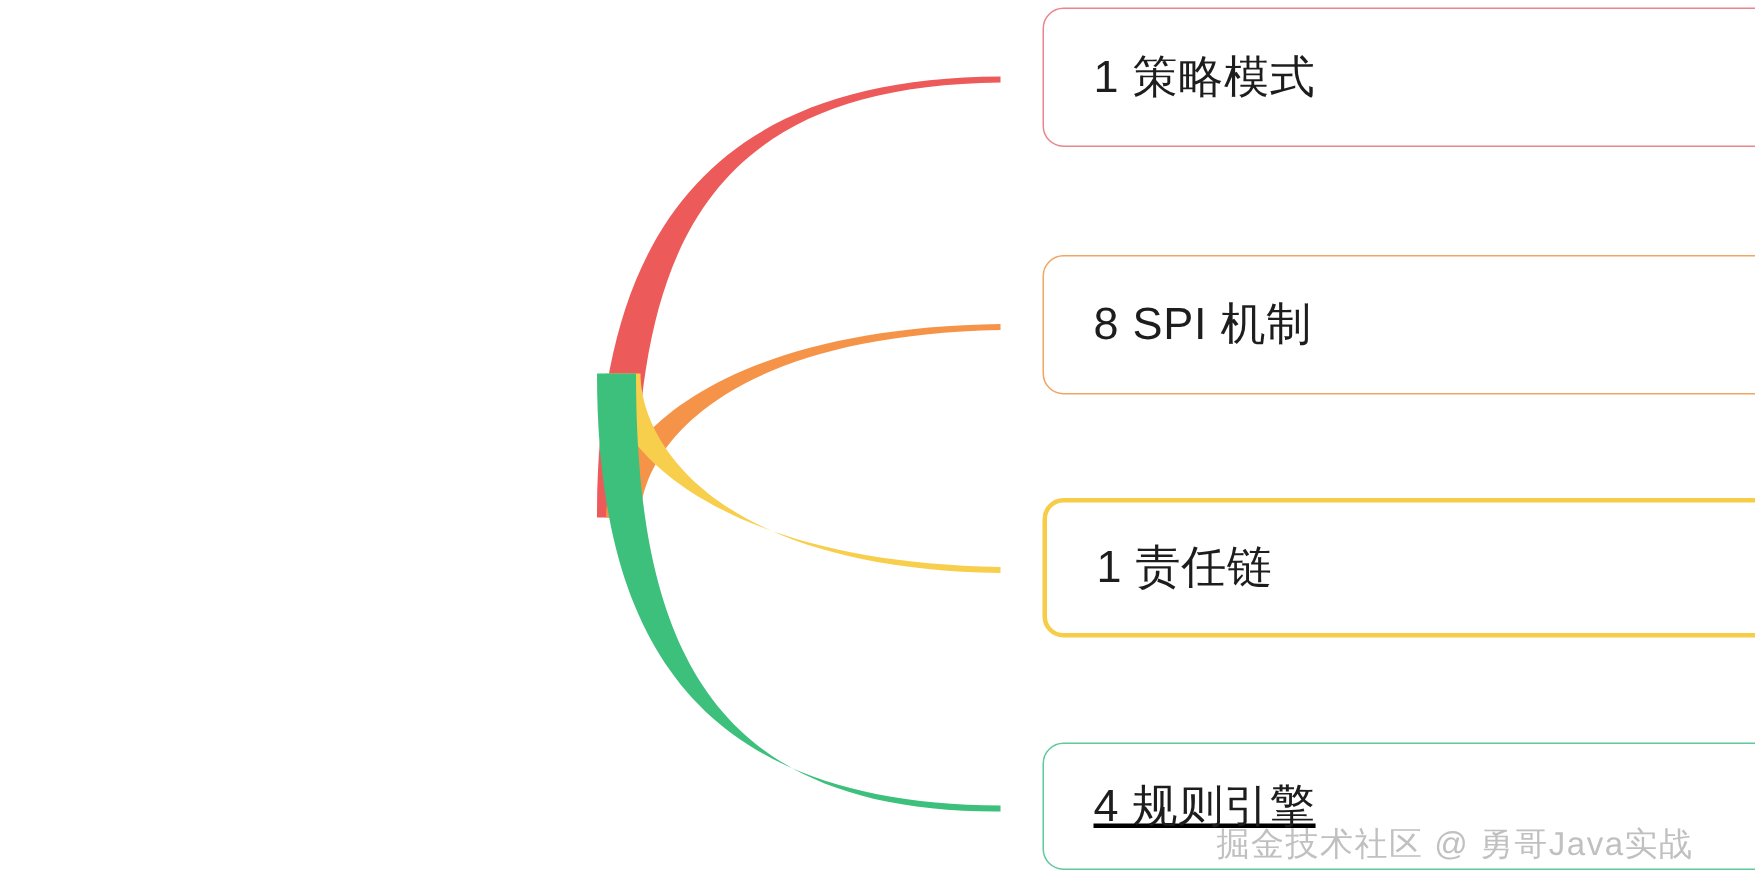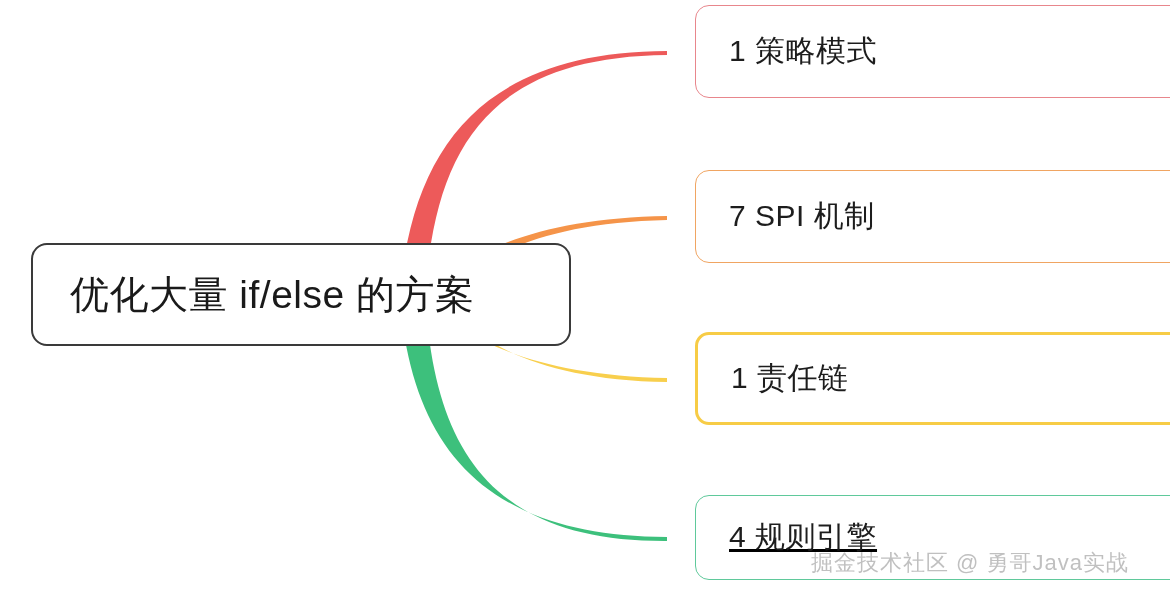--- a/index.html
+++ b/index.html
@@ -118,30 +118,27 @@
              C 477 379, 427 295, 427 249
              Z" fill="#f8cf4d"></path>
 
     <path d="M 398 249
              C 398 434, 470 536, 667 537
              L 667 541
              C 474 542, 424 431, 424 249
              Z" fill="#3dc07c"></path>
   </svg>
 
-  <div class="node root-node">
-    <span class="root-label">优化大量 if/else 的方案</span>
-  </div>
 
   <div class="node branch-node branch-1">
     <span class="branch-label">1 策略模式</span>
   </div>
 
   <div class="node branch-node branch-2">
-    <span class="branch-label">7 SPI 机制</span>
+    <span class="branch-label">8 SPI 机制</span>
   </div>
 
   <div class="node branch-node branch-3">
     <span class="branch-label">1 责任链</span>
   </div>
 
   <div class="node branch-node branch-4">
     <span class="branch-label">4 规则引擎</span>
   </div>
 

